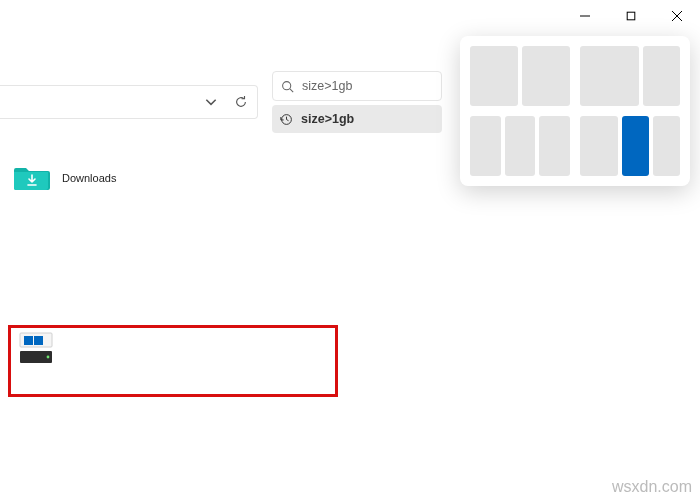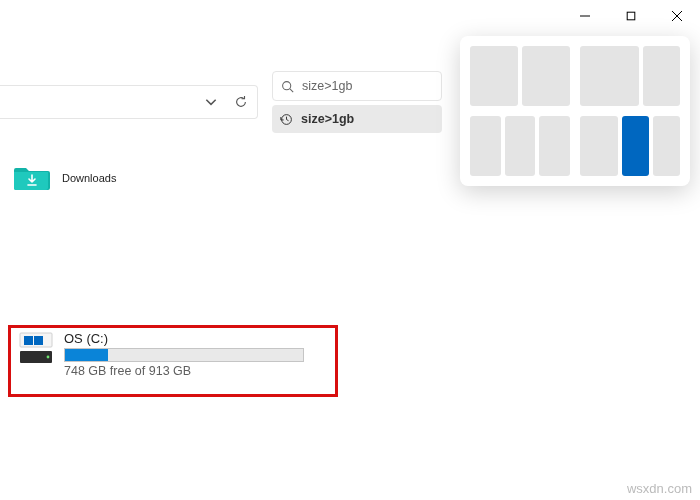--- a/index.html
+++ b/index.html
@@ -38,21 +38,21 @@
     .drive-bar { width: 240px; height: 14px; border: 1px solid #c5c5c5; background: #e9e9e9; position: relative; }
     .drive-bar .fill { position: absolute; top: 0; left: 0; height: 100%; background: #0a84d8; }
     .drive-free { font-size: 12.5px; color: #5f5f5f; margin-top: 2px; }
 
     
     .snap-panel { position: absolute; top: 36px; right: 10px; width: 230px; height: 150px; background: #fff; border-radius: 8px; box-shadow: 0 6px 24px rgba(0,0,0,0.18); padding: 10px; display: grid; grid-template-columns: 1fr 1fr; grid-template-rows: 1fr 1fr; gap: 10px; }
     .layout { display: flex; gap: 4px; width: 100%; height: 100%; }
     .layout .cell { background: #e4e4e4; border-radius: 3px; }
     .layout .cell.hl { background: #0067c0; }
 
-    .watermark { position: absolute; bottom: 4px; right: 8px; font-size: 13px; color: #bbb; }
+    .watermark { position: absolute; bottom: 4px; right: 8px; font-size: 16px; color: #bbb; }
   </style>
 </head>
 <body>
 
 <div class="titlebar">
   <div class="winbtn">
     <svg viewBox="0 0 10 10">
         <line x1="0" y1="5" x2="10" y2="5" stroke="currentColor" stroke-width="1"></line>
       </svg>
   </div>
@@ -121,27 +121,20 @@
 <div class="drive-card">
   <span class="drive-ico">
     <svg viewBox="0 0 36 36">
       <rect x="2" y="2" width="32" height="14" rx="1" fill="#f5f5f5" stroke="#d0d0d0"></rect>
       <rect x="6" y="5" width="9" height="9" fill="#0067c0"></rect>
       <rect x="16" y="5" width="9" height="9" fill="#0067c0"></rect>
       <rect x="2" y="20" width="32" height="12" rx="1" fill="#2d2d2d"></rect>
       <circle cx="30" cy="26" r="1.4" fill="#6fe26f"></circle>
     </svg>
   </span>
-  <div class="drive-info">
-    <div class="drive-name">OS (C:)</div>
-    <div class="drive-bar">
-      <div class="fill" id="drive-fill" style="width: 18%;"></div>
-    </div>
-    <div class="drive-free">748 GB free of 913 GB</div>
-  </div>
 </div>
 
 <div class="snap-panel">
   <div class="layout">
     <div class="cell" style="flex:1"></div>
     <div class="cell" style="flex:1"></div>
   </div>
   <div class="layout">
     <div class="cell" style="flex:1.6"></div>
     <div class="cell" style="flex:1"></div>

